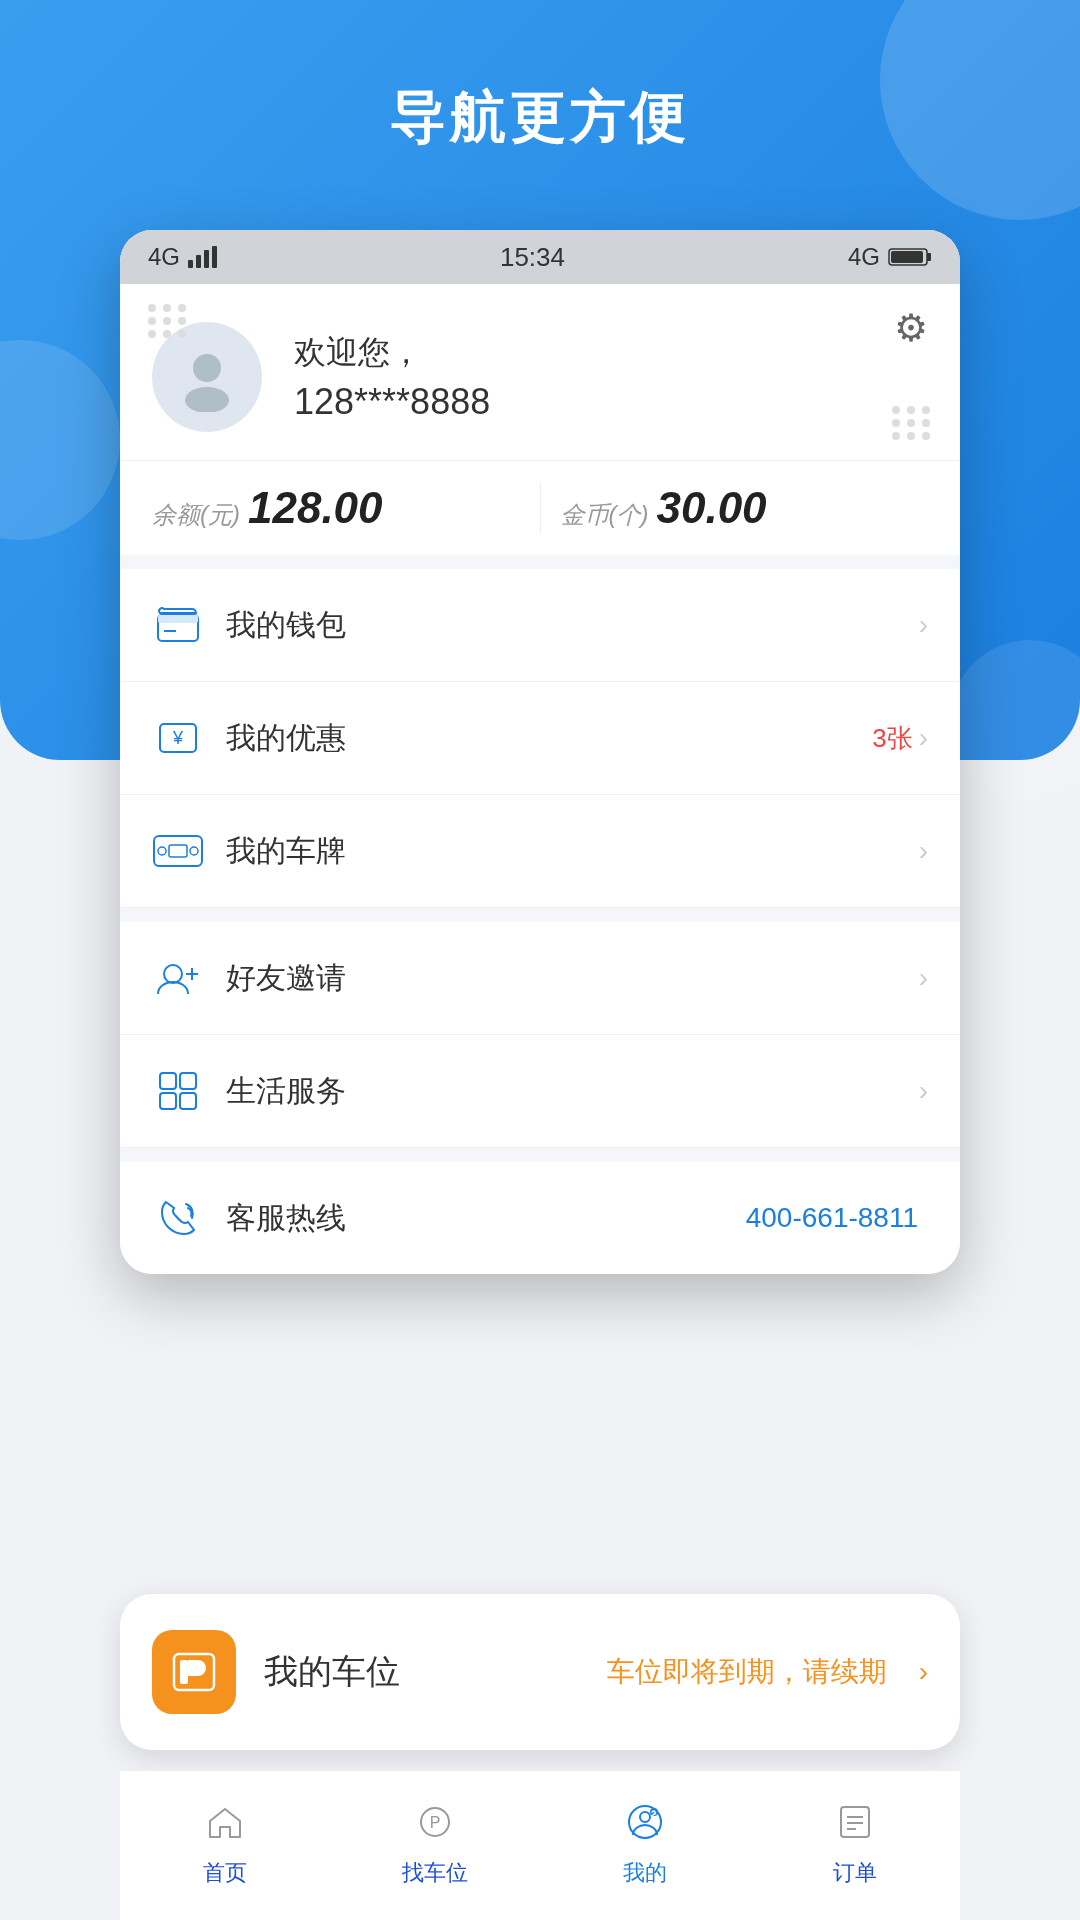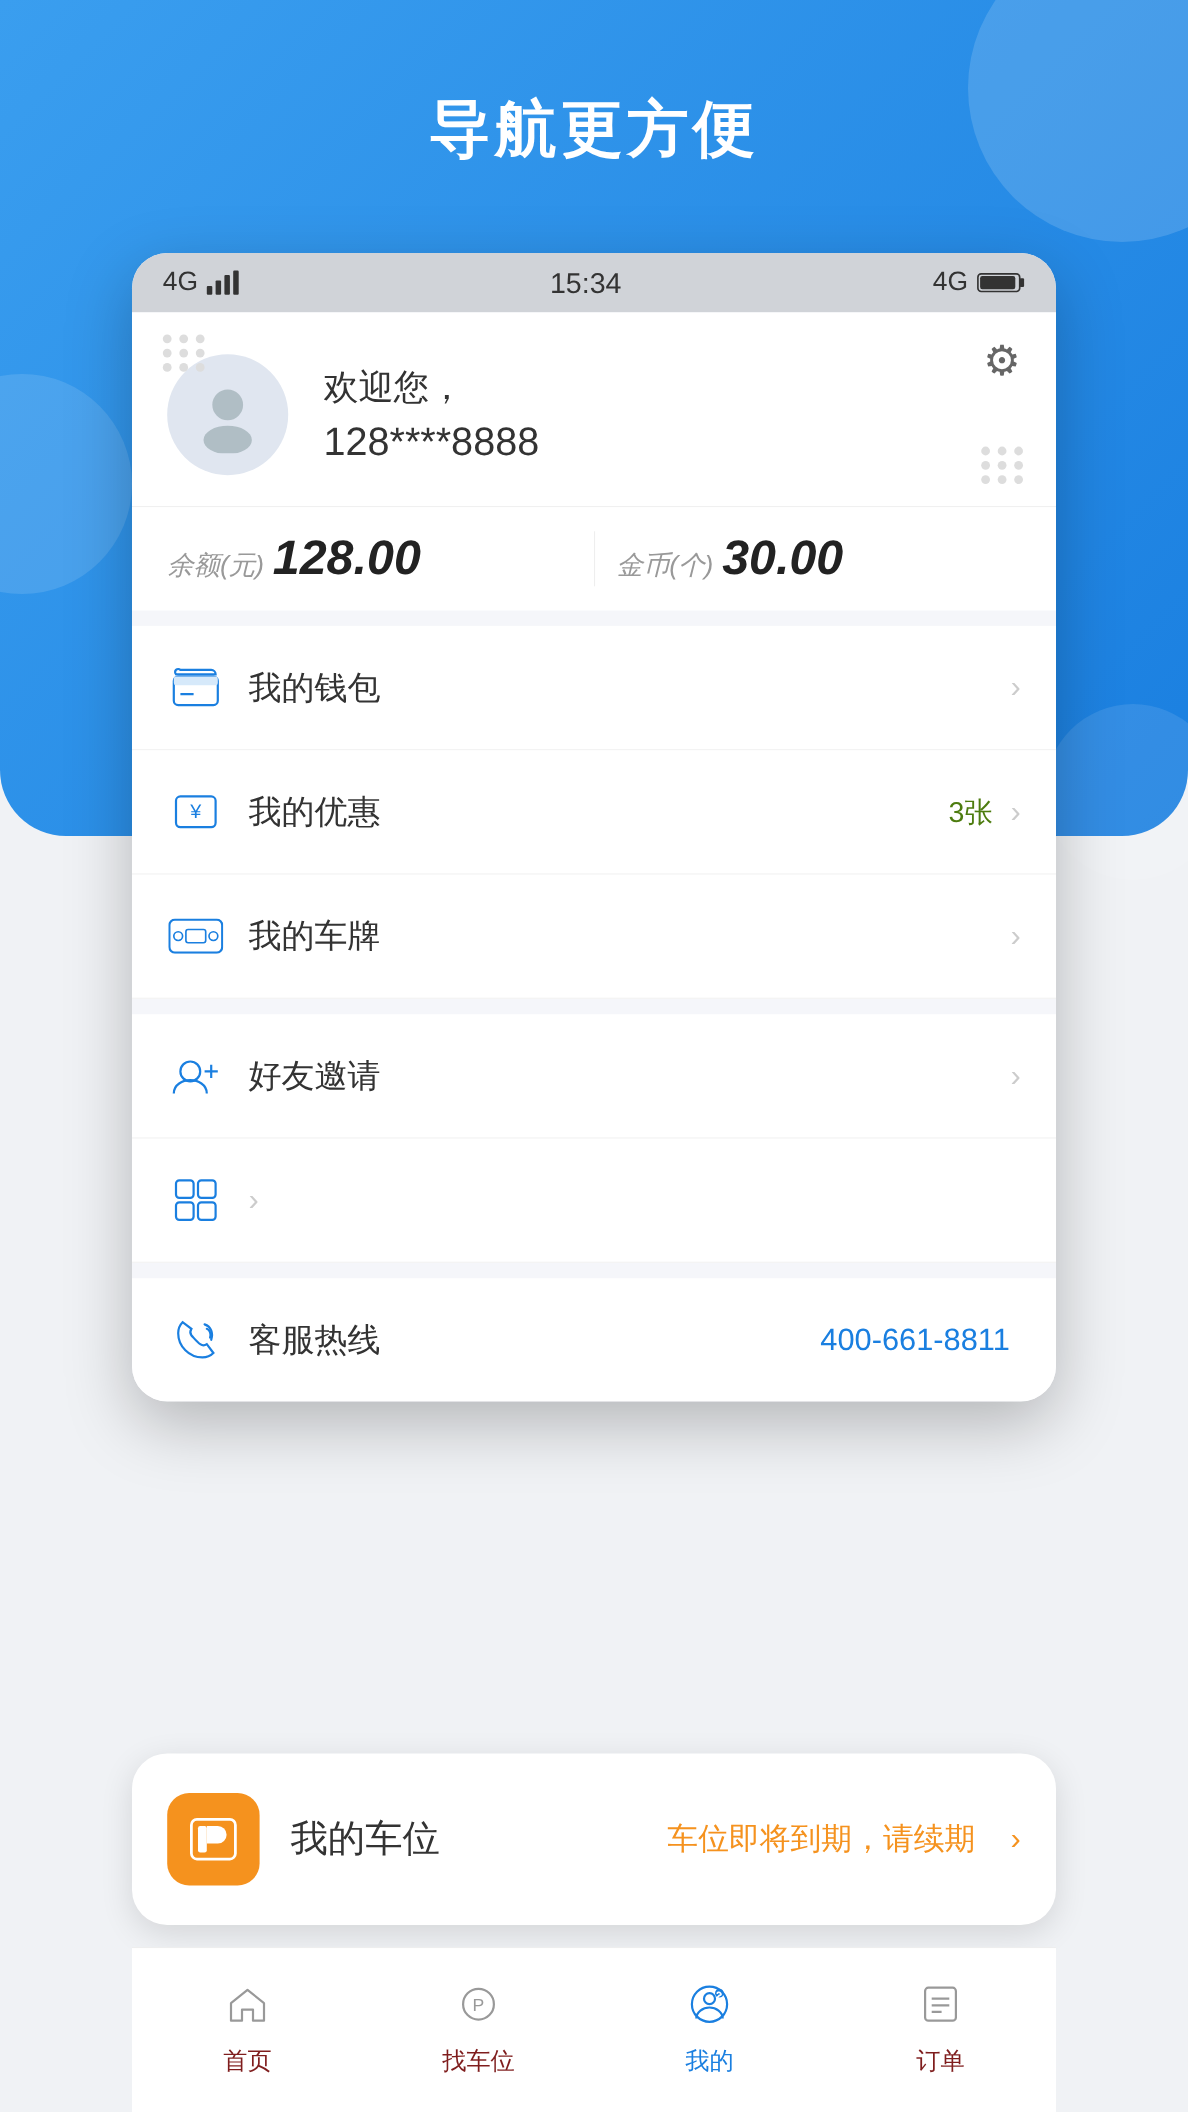--- a/index.html
+++ b/index.html
@@ -166,21 +166,21 @@
       position: relative;
     }
     .menu-item:last-child { border-bottom: none; }
     .menu-icon {
       width: 52px; height: 52px;
       display: flex; align-items: center; justify-content: center;
       margin-right: 22px;
       flex-shrink: 0;
     }
     .menu-label { font-size: 30px; color: #333; flex: 1; }
-    .menu-badge { font-size: 26px; color: #4d7c0f; margin-right: 16px; }
+    .menu-badge { font-size: 26px; color: #ef4444; margin-right: 6px; }
     .menu-phone-num { font-size: 28px; color: #1a7fe0; margin-right: 10px; }
     .chevron { font-size: 28px; color: #ccc; }
     .menu-divider { height: 14px; background: #f5f6fa; }
 
     
     .notification-card {
       position: absolute;
       bottom: 170px;
       left: 120px;
       right: 120px;
@@ -221,21 +221,21 @@
       flex: 1;
       display: flex;
       flex-direction: column;
       align-items: center;
       justify-content: center;
       gap: 8px;
       cursor: pointer;
     }
     .nav-icon { font-size: 38px; color: #999; }
     .nav-icon.active { color: #1a7fe0; }
-    .nav-label { font-size: 22px; color: #7f1d1d; }
+    .nav-label { font-size: 22px; color: #1d4ed8; }
     .nav-label.active { color: #1a7fe0; }
   </style>
 </head>
 <body>
 
 <div class="bg-blue">
   <div class="bg-circle-top-right"></div>
   <div class="bg-circle-left"></div>
   <div class="bg-circle-bottom-right"></div>
 </div>
@@ -372,20 +372,21 @@
 
     <div class="menu-item">
       <div class="menu-icon">
         <svg width="40" height="40" viewBox="0 0 40 40" fill="none">
           <rect x="2" y="2" width="16" height="16" rx="3" stroke="#1a7fe0" stroke-width="2" fill="none"></rect>
           <rect x="22" y="2" width="16" height="16" rx="3" stroke="#1a7fe0" stroke-width="2" fill="none"></rect>
           <rect x="2" y="22" width="16" height="16" rx="3" stroke="#1a7fe0" stroke-width="2" fill="none"></rect>
           <rect x="22" y="22" width="16" height="16" rx="3" stroke="#1a7fe0" stroke-width="2" fill="none"></rect>
         </svg>
       </div>
+      <span class="menu-label">生活服务</span>
       <span class="chevron">›</span>
     </div>
 
     <div class="menu-divider"></div>
 
     <div class="menu-item">
       <div class="menu-icon">
         <svg width="40" height="40" viewBox="0 0 40 40" fill="none">
           <path d="M8 4 C8 4 4 8 4 14 C4 26 14 36 26 36 C32 36 36 32 36 32 L30 24 C30 24 27 26 24 24 C21 22 18 18 16 16 C14 13 16 10 16 10 Z" stroke="#1a7fe0" stroke-width="2" fill="none"></path>
           <path d="M28 6 C34 8 36 14 34 20" stroke="#1a7fe0" stroke-width="2" fill="none" stroke-linecap="round"></path>

